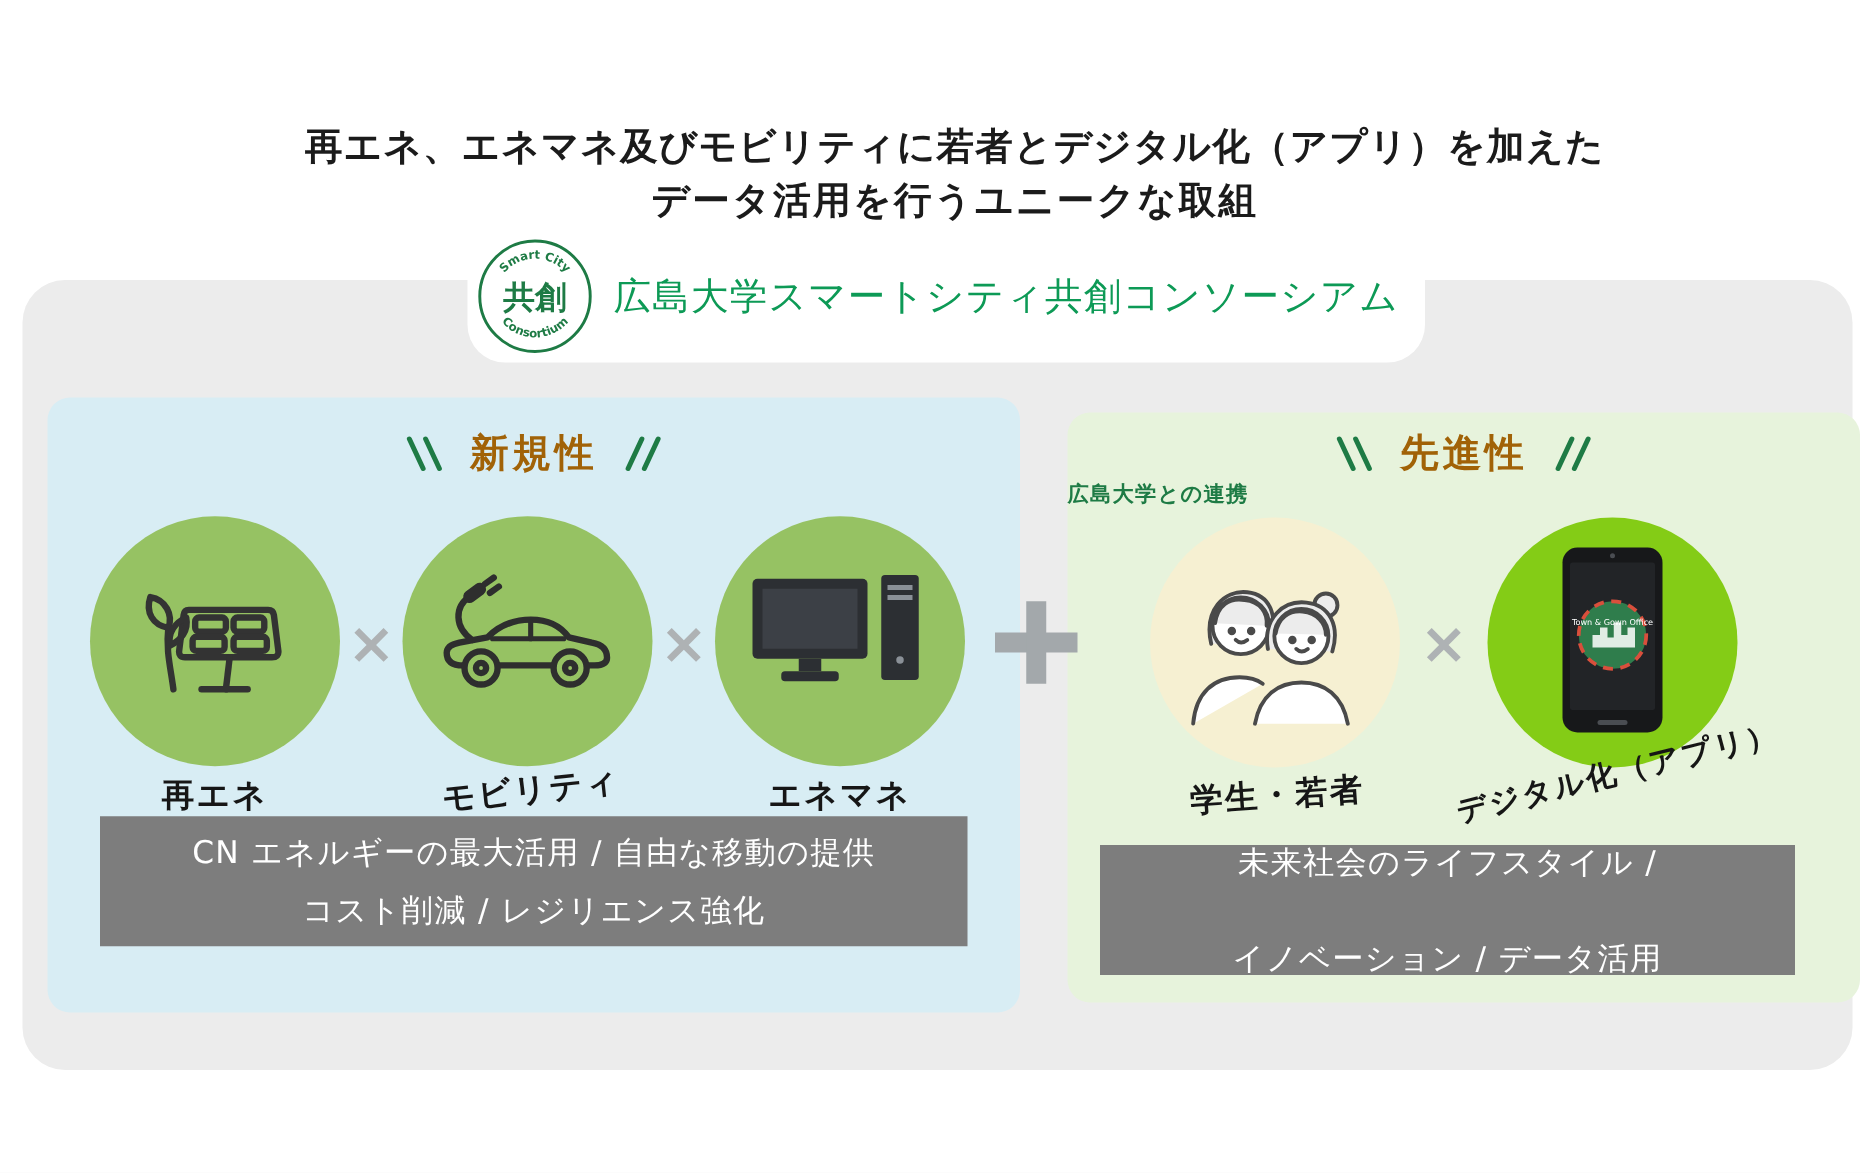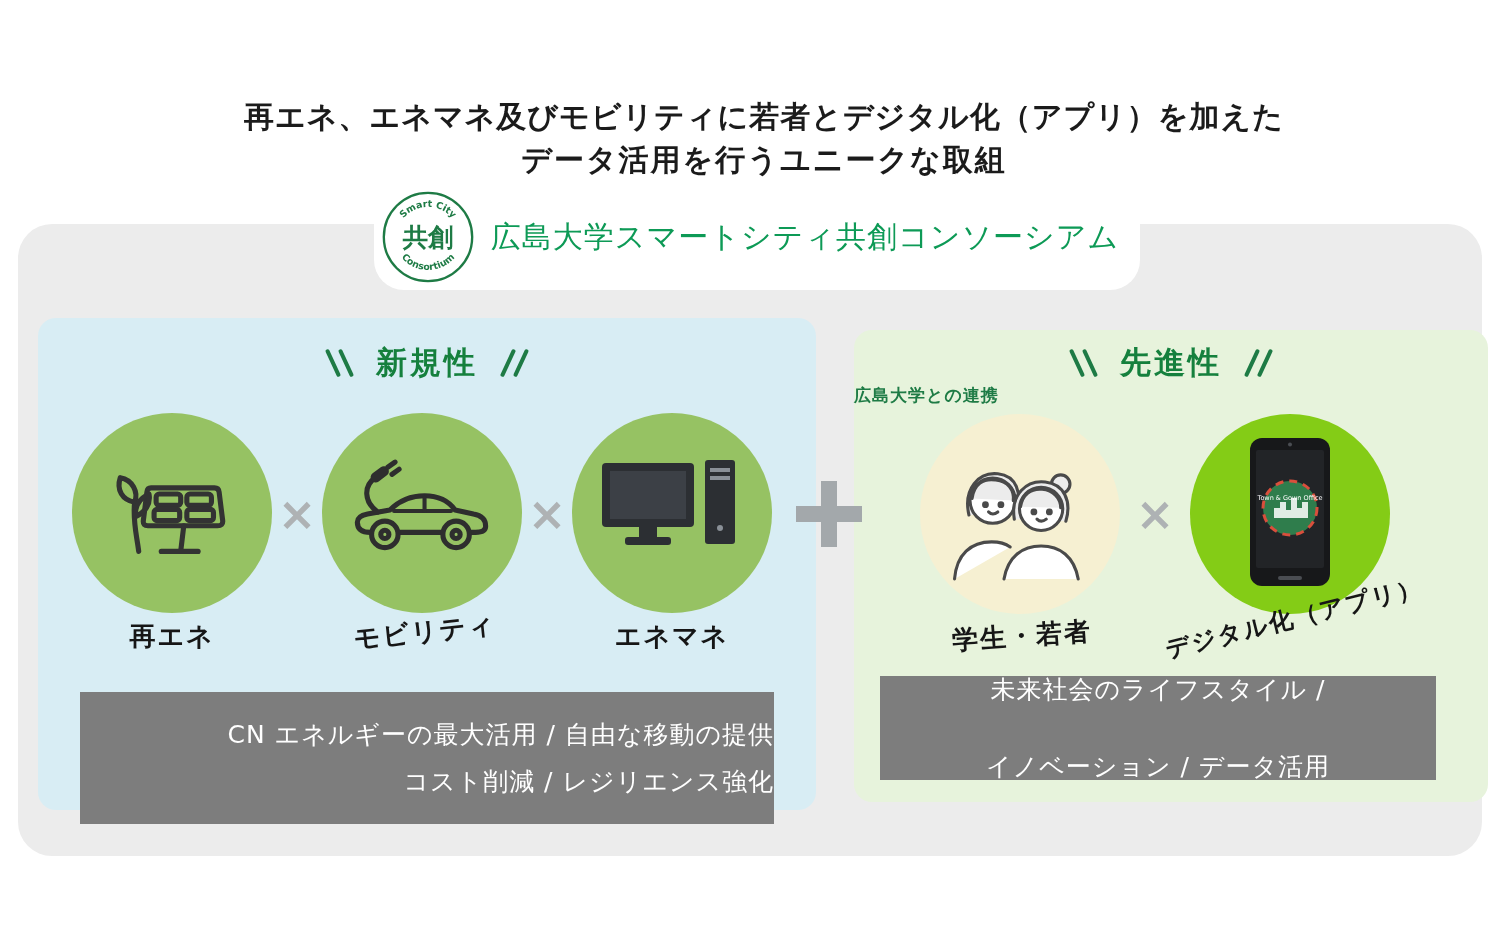--- a/index.html
+++ b/index.html
@@ -20,21 +20,21 @@
            align-items:center; gap:16px; z-index:3; }
   .logo  { width:94px; height:94px; }
   .brand-name { font-size:30px; font-weight:normal; color:#0d9a56; letter-spacing:1px; }
 
   .panel { position:absolute; border-radius:18px; z-index:2; }
   .panel-left  { left:38px;  top:318px; width:778px; height:492px; background:#d8edf4; }
   .panel-right { left:854px; top:330px; width:634px; height:472px; background:#e7f3dc; }
 
   .panel-header { position:absolute; left:0; right:0; display:flex; justify-content:center;
                   align-items:center; gap:28px; }
-  .header-text { font-size:31px; font-weight:bold; color:#15803d; letter-spacing:3px; }
+  .header-text { font-size:31px; font-weight:bold; color:#a16207; letter-spacing:3px; }
   .subheader { position:absolute; left:0; right:0; top:54px; text-align:left;
                font-size:17px; font-weight:bold; color:#1e7b45; letter-spacing:1px; }
   .slashes { display:flex; gap:9px; }
   .slash { width:4px; height:30px; background:#1e7b45; border-radius:2px; }
   .sl-l .slash { transform:rotate(-25deg); }
   .sl-r .slash { transform:rotate(25deg); }
 
   .circle { position:absolute; width:200px; height:200px; border-radius:50%;
             display:flex; align-items:center; justify-content:center; overflow:hidden; }
   .green  { background:#96c263; }
@@ -146,21 +146,21 @@
         <rect x="113" y="10" width="20" height="4" fill="#8a9097"></rect>
         <rect x="113" y="18" width="20" height="4" fill="#8a9097"></rect>
         <circle cx="123" cy="70" r="3" fill="#8a9097"></circle>
       </svg>
     </div>
 
     <div class="item-label" style="left:134px; top:318px;">再エネ</div>
     <div class="item-label tilt6" style="left:387px; top:314px;">モビリティ</div>
     <div class="item-label" style="left:634px; top:318px;">エネマネ</div>
 
-    <div class="benefit" style="left:42px; top:374px; width:694px; height:132px;text-align:right;">
+    <div class="benefit" style="left:42px; top:335px; width:694px; height:104px;">
       <div>CN エネルギーの最大活用 / 自由な移動の提供</div>
       <div>コスト削減 / レジリエンス強化</div>
     </div>
   </div>
 
   <div class="plus">
     <div class="h"></div>
       <div class="v"></div>
   </div>
 

